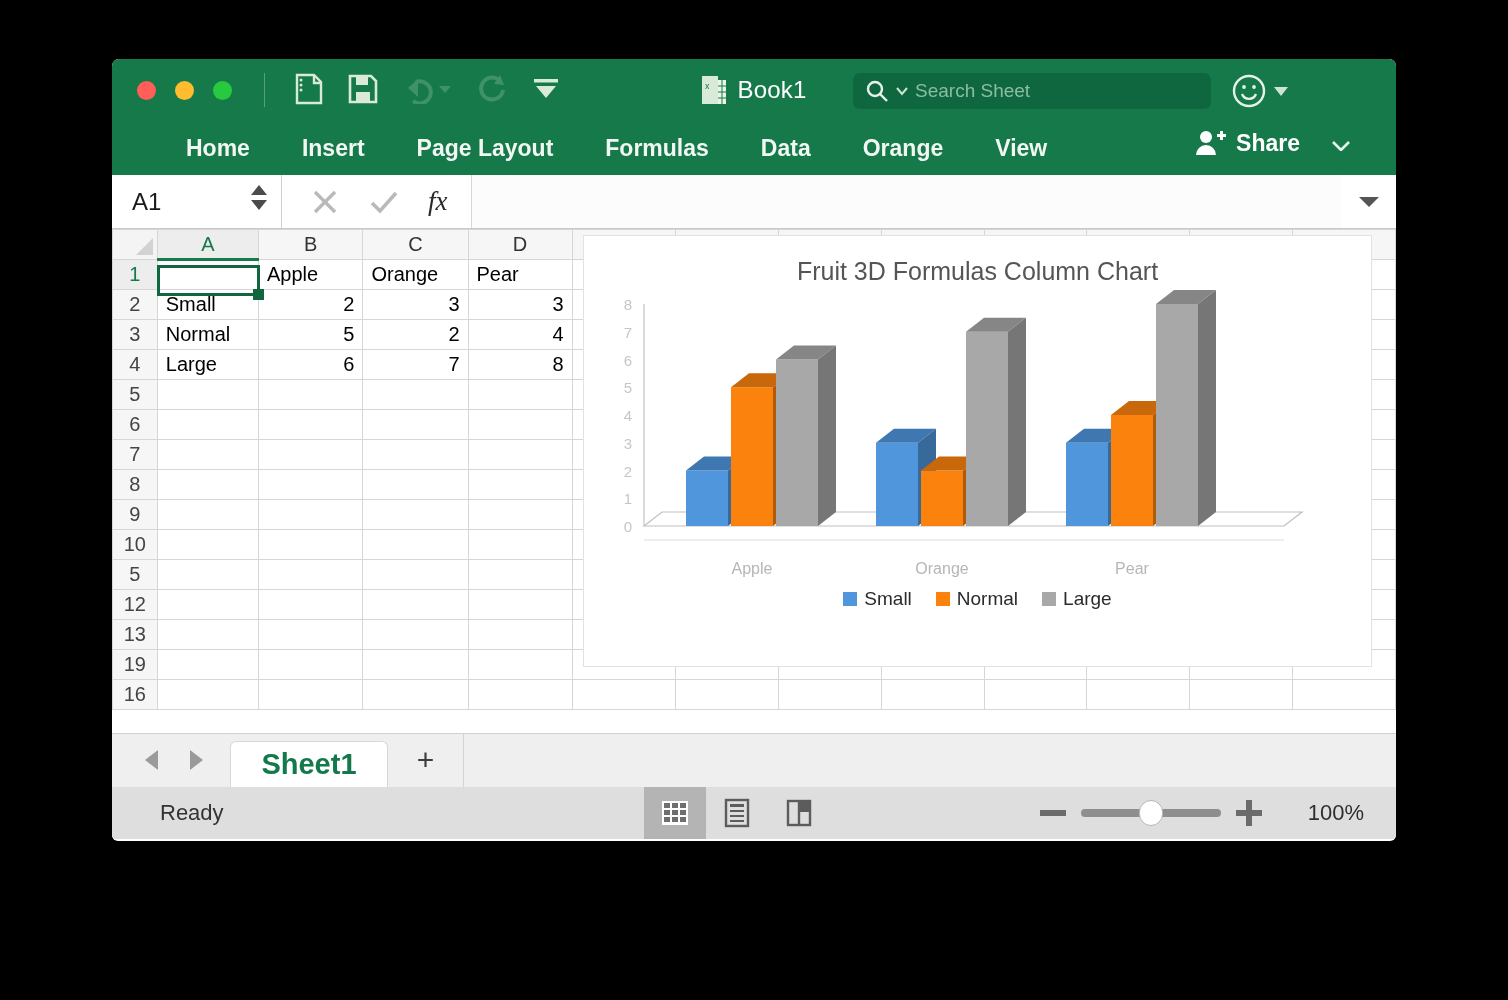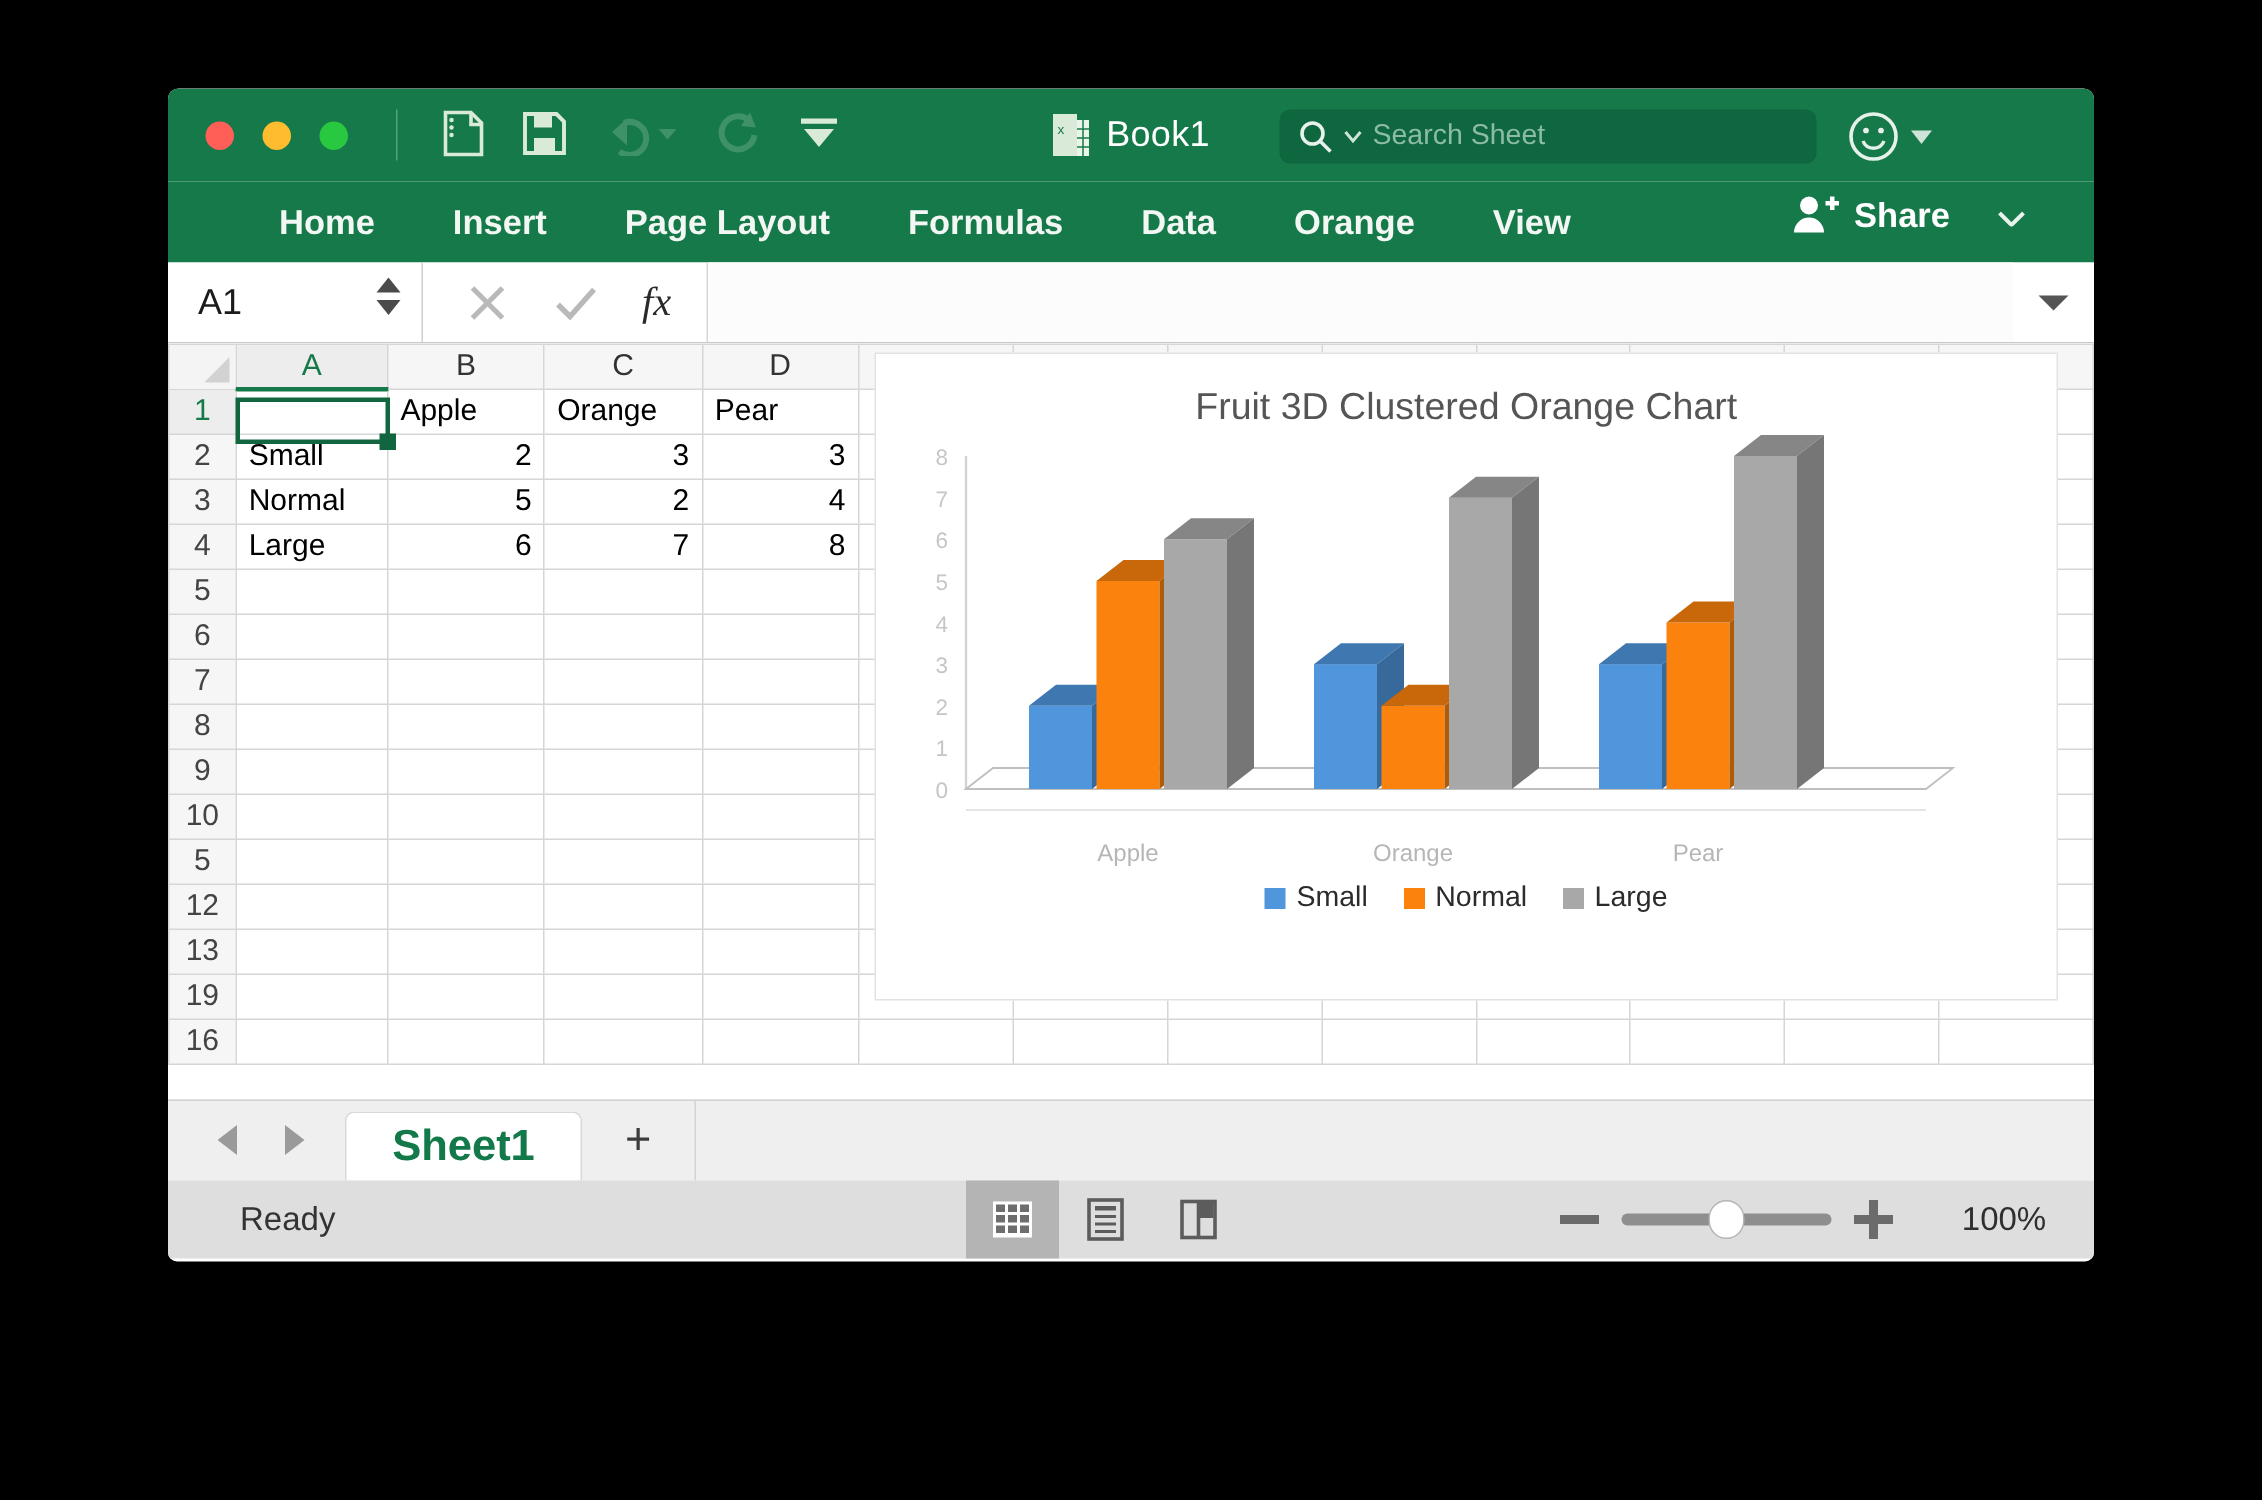--- a/index.html
+++ b/index.html
@@ -648,21 +648,21 @@
             <td class="cell txt" style="width: 106px;"></td>
           </tr>
         </tbody>
     </table>
 
     <div class="selbox" style="left:45px; top:36px; width:103px; height:31px;">
       <span class="handle"></span>
     </div>
 
     <div class="chart">
-      <div class="chart-title">Fruit 3D Clustered Orange Chart</div>
+      <div class="chart-title">Fruit 3D Formulas Column Chart</div>
       <div class="plot">
         <svg id="chart-svg" width="789" height="300" viewBox="0 0 789 300">
             <text x="48" y="246" text-anchor="end" font-size="15" fill="#c6c6c6" font-family="Liberation Sans, sans-serif">0</text>
             <text x="48" y="218.25" text-anchor="end" font-size="15" fill="#c6c6c6" font-family="Liberation Sans, sans-serif">1</text>
             <text x="48" y="190.5" text-anchor="end" font-size="15" fill="#c6c6c6" font-family="Liberation Sans, sans-serif">2</text>
             <text x="48" y="162.75" text-anchor="end" font-size="15" fill="#c6c6c6" font-family="Liberation Sans, sans-serif">3</text>
             <text x="48" y="135" text-anchor="end" font-size="15" fill="#c6c6c6" font-family="Liberation Sans, sans-serif">4</text>
             <text x="48" y="107.25" text-anchor="end" font-size="15" fill="#c6c6c6" font-family="Liberation Sans, sans-serif">5</text>
             <text x="48" y="79.5" text-anchor="end" font-size="15" fill="#c6c6c6" font-family="Liberation Sans, sans-serif">6</text>
             <text x="48" y="51.75" text-anchor="end" font-size="15" fill="#c6c6c6" font-family="Liberation Sans, sans-serif">7</text>

